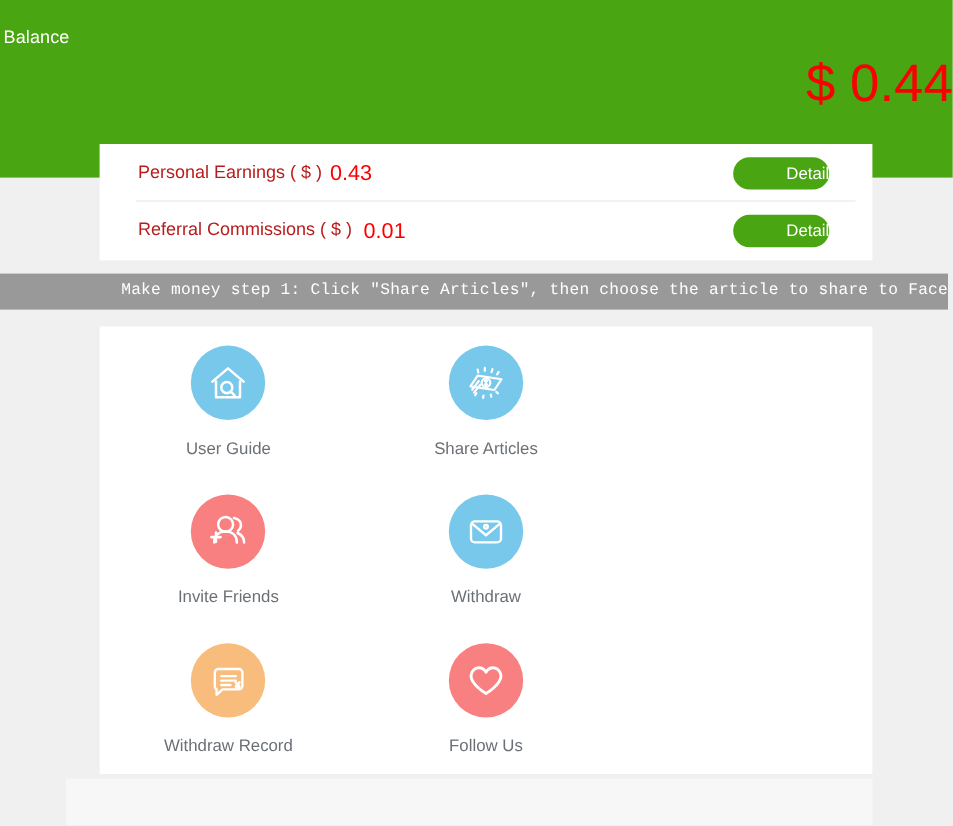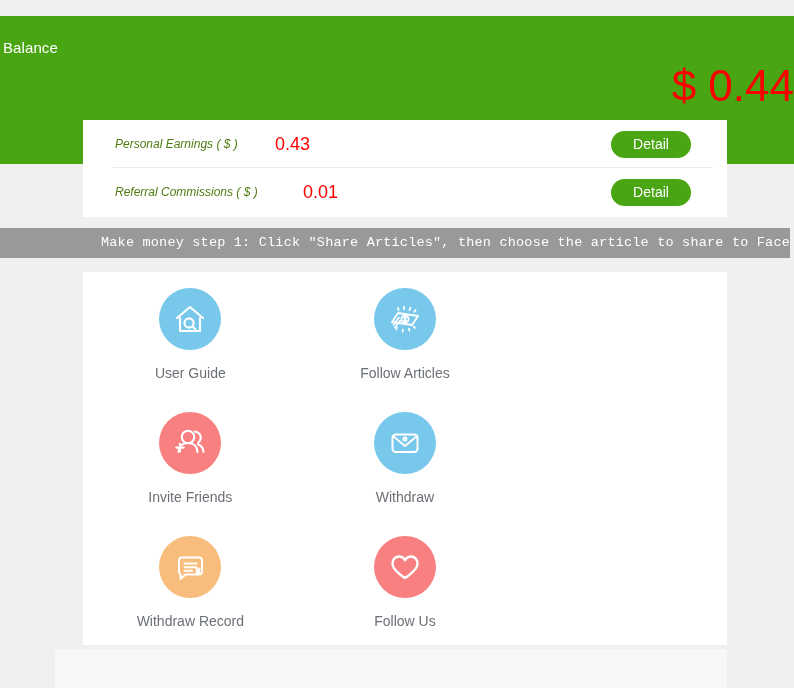--- a/index.html
+++ b/index.html
@@ -12,21 +12,21 @@
     background: #f0f0f0;
     font-family: "Liberation Sans", sans-serif;
     overflow: hidden;
     position: relative;
   }
 
   
   .header {
     position: absolute;
     left: 0;
-    top: 16px;
+    top: 0;
     width: 794px;
     height: 148px;
     background: #4aa513;
     overflow: hidden;
   }
   .header-title {
     position: absolute;
     left: 3px;
     top: 22px;
     color: #ffffff;
@@ -71,25 +71,24 @@
     left: 30px;
     right: 14px;
     bottom: 0;
     height: 1px;
     background: #eceaea;
   }
   .earn-label {
     position: absolute;
     left: 32px;
     top: 14px;
-    font-size: 12px;
+    font-size: 15px;
     line-height: 20px;
-    color: #4d7c0f;
-    white-space: nowrap;
-    font-style: italic;
+    color: #b91c1c;
+    white-space: nowrap;
   }
   .earn-value {
     position: absolute;
     top: 14px;
     font-size: 18px;
     line-height: 20px;
     color: #fb0000;
     white-space: nowrap;
   }
   .earn-value.v-0 { left: 192px; }
@@ -100,21 +99,21 @@
     top: 11px;
     width: 80px;
     height: 27px;
     background: #4aa513;
     border: none;
     border-radius: 14px;
     color: #ffffff;
     font-size: 14px;
     font-family: "Liberation Sans", sans-serif;
     line-height: 27px;
-    text-align: center;
+    text-align: right;
     padding: 0;
     cursor: pointer;
   }
 
   
   .notice-bar {
     position: absolute;
     left: 0;
     top: 228px;
     width: 790px;
@@ -245,21 +244,21 @@
         <svg width="42" height="42" viewBox="0 0 42 42" fill="none" stroke="#ffffff" stroke-width="1.8" stroke-linecap="round" stroke-linejoin="round">
           <path d="M8 24 L14 15 L34 18 L28 27 Z"></path>
           <path d="M9.5 26.8 L15 19.5"></path>
           <path d="M11 29.2 L16.2 22.6"></path>
           <circle cx="21" cy="21" r="3.6"></circle>
           <path d="M21 18.8 L21 23.2 M19.9 19.6 h2.2 M19.9 22.4 h2.2"></path>
           <path d="M14 10 L14.6 12.4 M20 8.6 L20 11 M26.4 9.6 L25.6 12.2 M31.6 12 L30.2 13.9"></path>
           <path d="M12 31.4 L13 29.6 M18.6 33.6 L18.9 31.6 M25.4 32.6 L25 30.8 M31 29.8 L29.6 28.6"></path>
         </svg>
       </div>
-      <div class="menu-label">Follow Articles</div>
+      <div class="menu-label">Share Articles</div>
     </div>
 
     <div class="menu-item">
       <div class="icon-circle" style="background:#f98080">
         <svg width="42" height="42" viewBox="0 0 42 42" fill="none" stroke="#ffffff" stroke-width="2.1" stroke-linecap="round" stroke-linejoin="round">
           <circle cx="19" cy="15" r="6.2"></circle>
           <path d="M9.6 30 C9.6 23.8 13.8 21 19 21 C24.2 21 28.4 23.8 28.4 30"></path>
           <path d="M26 9.6 C29.4 10.3 31.8 12.6 31.8 15.6 C31.8 17.6 30.8 19.2 29.4 20.3"></path>
           <path d="M29 22.2 C32.4 23.6 34.4 26.3 34.4 30"></path>
           <path d="M7.2 25.6 h7.6 M11 21.8 v7.6"></path>

